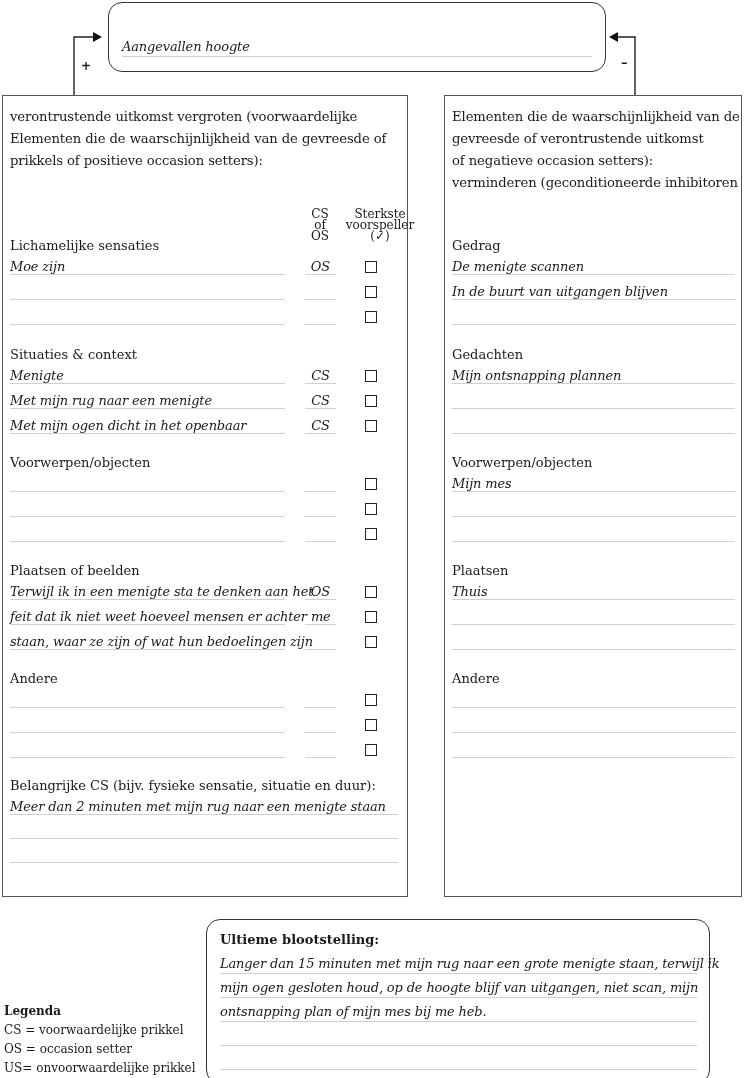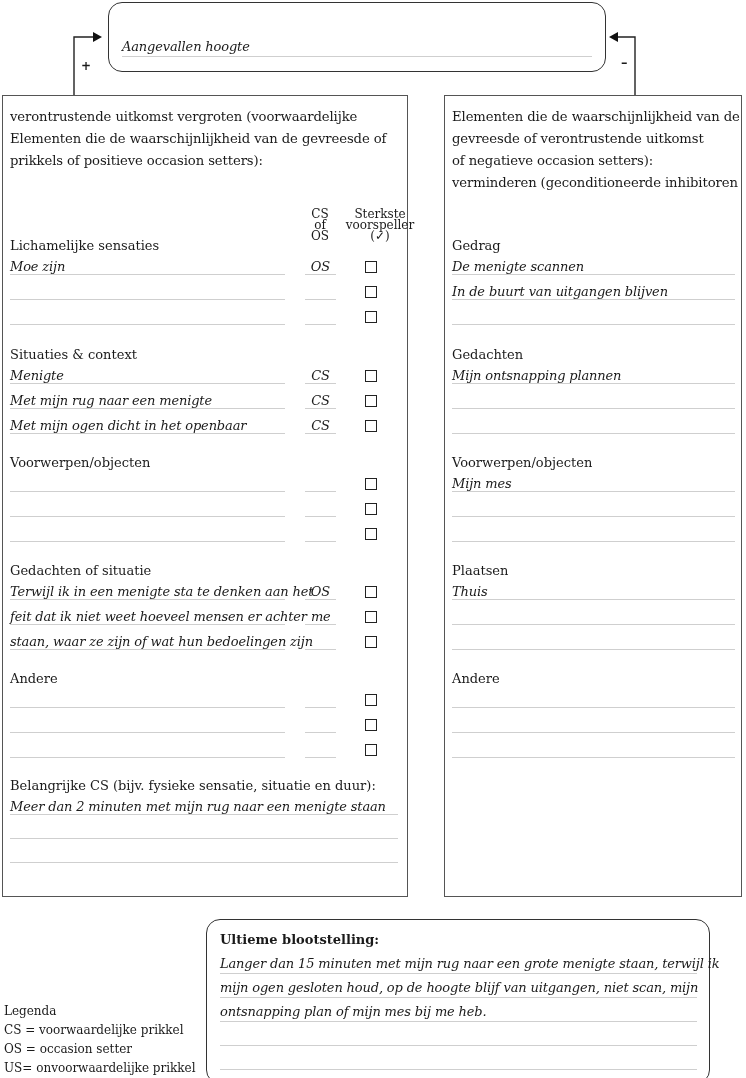--- a/index.html
+++ b/index.html
@@ -109,21 +109,21 @@
       <div class="entry" style="left:7px;top:405px;"></div>
       <div class="line" style="left:7px;width:275px;top:420px;"></div>
       <div class="entry" style="left:302px;width:31px;text-align:center;top:405px;"></div>
       <div class="line" style="left:302px;width:31px;top:420px;"></div>
       <div class="cb" style="left:362px;top:407px;"></div>
       <div class="entry" style="left:7px;top:430px;"></div>
       <div class="line" style="left:7px;width:275px;top:445px;"></div>
       <div class="entry" style="left:302px;width:31px;text-align:center;top:430px;"></div>
       <div class="line" style="left:302px;width:31px;top:445px;"></div>
       <div class="cb" style="left:362px;top:432px;"></div>
-      <div class="abs sec" style="left:7px;top:467px;">Gedachten of situatie</div>
+      <div class="abs sec" style="left:7px;top:467px;">Plaatsen of beelden</div>
       <div class="entry" style="left:7px;top:488px;">Terwijl ik in een menigte sta te denken aan het</div>
       <div class="line" style="left:7px;width:275px;top:503px;"></div>
       <div class="entry" style="left:302px;width:31px;text-align:center;top:488px;">OS</div>
       <div class="line" style="left:302px;width:31px;top:503px;"></div>
       <div class="cb" style="left:362px;top:490px;"></div>
       <div class="entry" style="left:7px;top:513px;">feit dat ik niet weet hoeveel mensen er achter me</div>
       <div class="line" style="left:7px;width:275px;top:528px;"></div>
       <div class="entry" style="left:302px;width:31px;text-align:center;top:513px;"></div>
       <div class="line" style="left:302px;width:31px;top:528px;"></div>
       <div class="cb" style="left:362px;top:515px;"></div>
@@ -215,17 +215,17 @@
       <div class="entry" style="left:13px;top:84px;">ontsnapping plan of mijn mes bij me heb.</div>
       <div class="line" style="left:13px;width:477px;top:101px;"></div>
       <div class="entry" style="left:13px;top:108px;"></div>
       <div class="line" style="left:13px;width:477px;top:125px;"></div>
       <div class="entry" style="left:13px;top:132px;"></div>
       <div class="line" style="left:13px;width:477px;top:149px;"></div>
     </div>
 </div>
 
 <div class="abs legend" style="left:4px;top:1002px;">
-  <div style="font-weight:normal;">Legenda</div>
+  <div style="font-weight:bold;">Legenda</div>
   <div>CS = voorwaardelijke prikkel</div>
   <div>OS = occasion setter</div>
   <div>US= onvoorwaardelijke prikkel</div>
 </div>
 
 </body></html>

